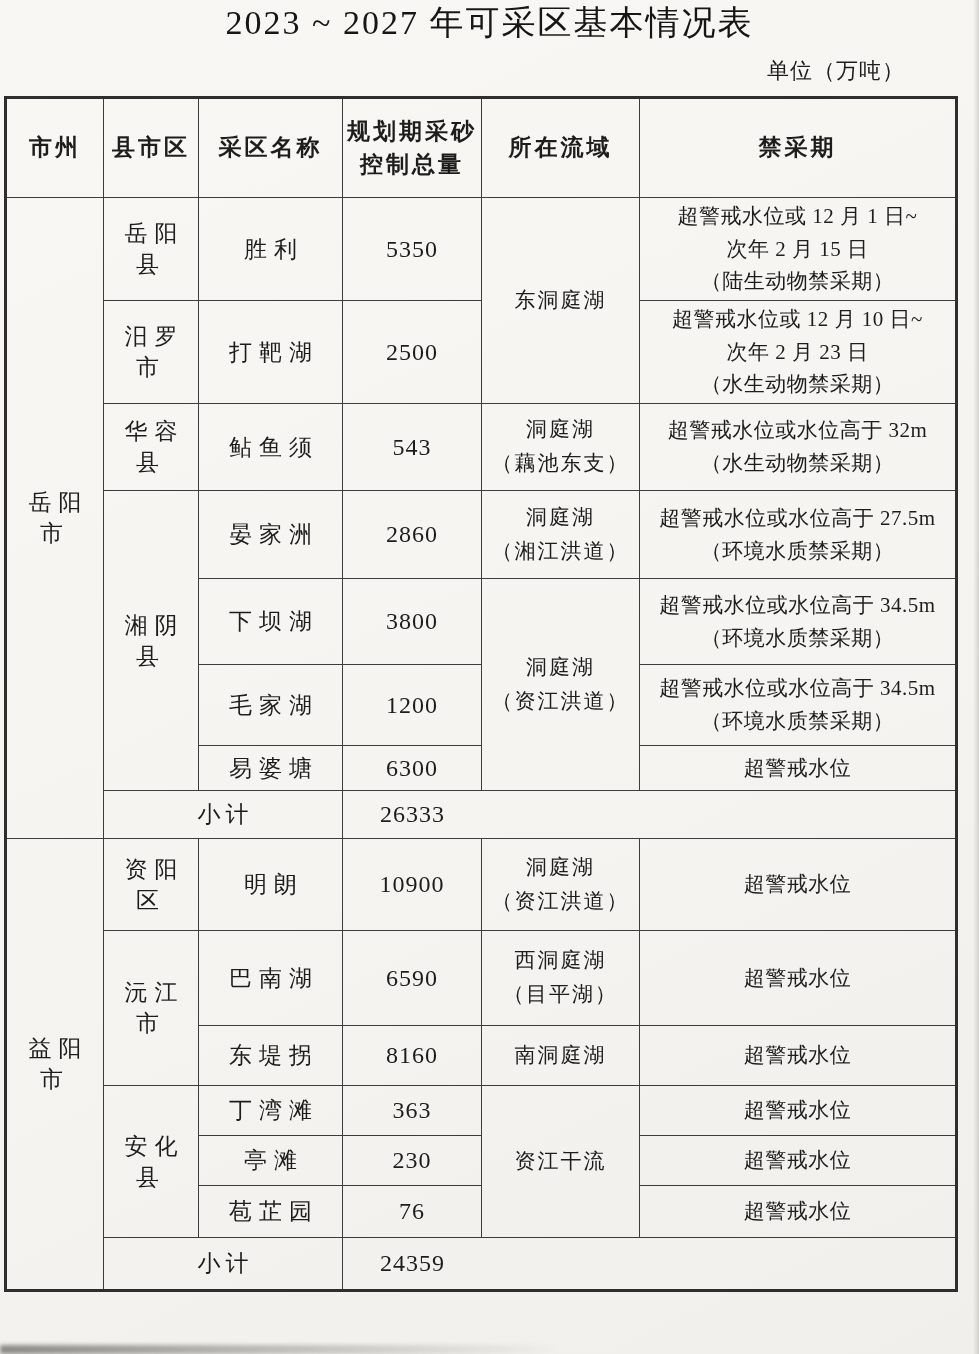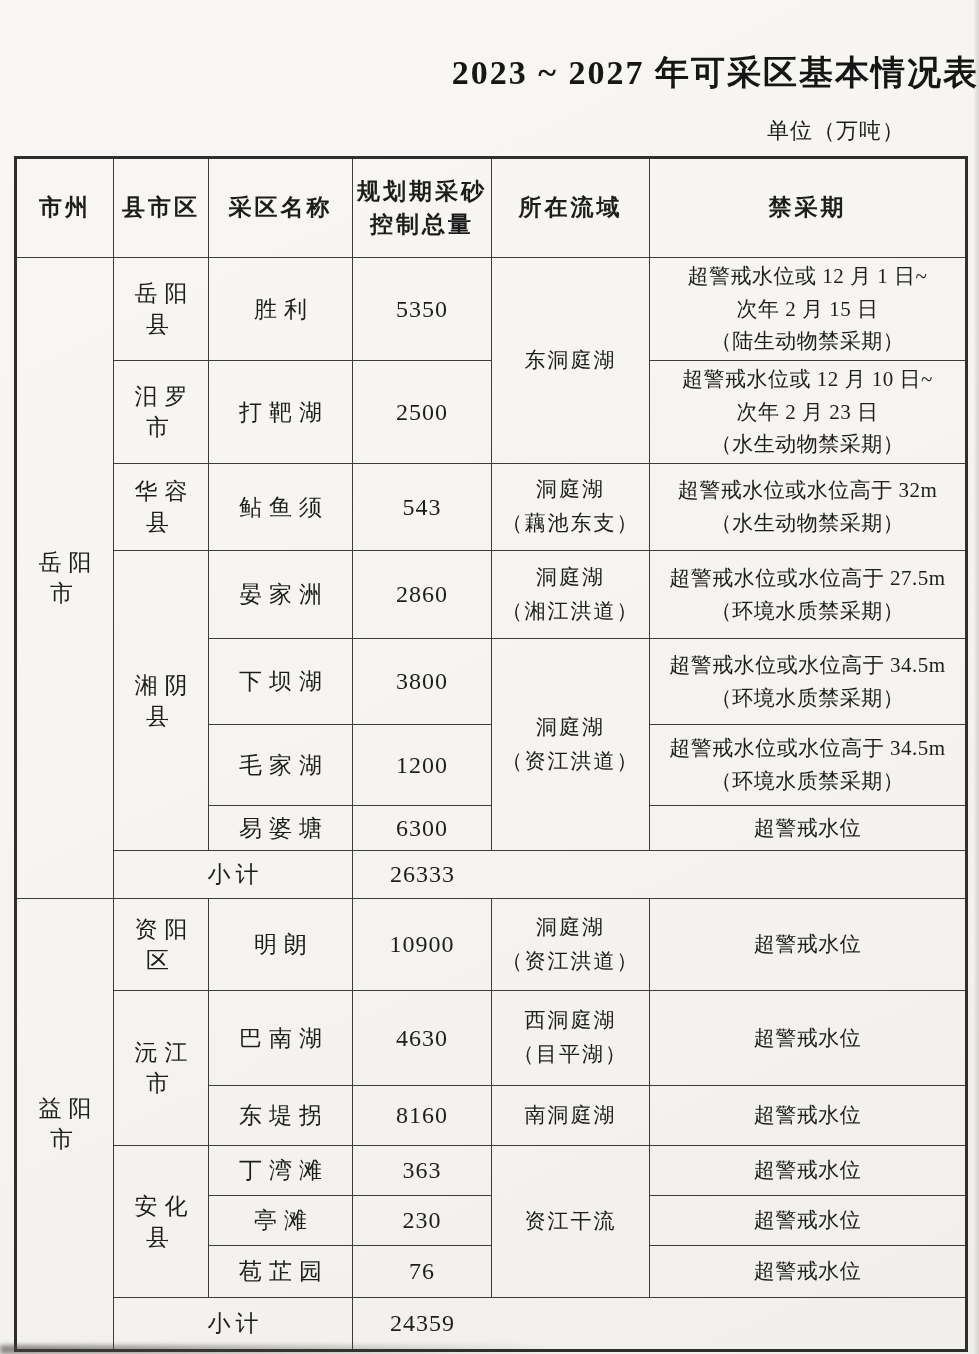--- a/index.html
+++ b/index.html
@@ -10,38 +10,37 @@
   }
   .page {
     position: relative;
     width: 979px;
     height: 1354px;
     overflow: hidden;
     background: linear-gradient(155deg, #f8f7f4 0%, #f5f4f1 55%, #f0efeb 100%);
     color: #1d1d1d;
   }
   .title {
-    padding-top: 50px;
-    text-align: right;
+    text-align: center;
     font-size: 34px;
-    font-weight: bold;
+    font-weight: normal;
     letter-spacing: 2px;
     color: #161616;
   }
   .unit-label {
-    margin-top: 20px;
+    margin-top: 10px;
     padding-right: 74px;
     text-align: right;
     font-size: 22px;
     letter-spacing: 1px;
   }
   table.main {
     border-collapse: collapse;
     table-layout: fixed;
-    margin: 10px 0 0 14px;
+    margin: 10px 0 0 4px;
     width: 951px;
     border: 3px solid #2e2e2e;
   }
   .main th, .main td {
     border: 1.7px solid #3c3c3c;
     text-align: center;
     vertical-align: middle;
     padding: 0;
     overflow: hidden;
   }
@@ -206,21 +205,21 @@
         <td class="name">资阳区</td>
         <td class="name">明朗</td>
         <td class="num">10900</td>
         <td class="basin">洞庭湖
 （资江洪道）</td>
         <td class="ban">超警戒水位</td>
       </tr>
       <tr style="height:95px">
         <td rowspan="2" class="name">沅江市</td>
         <td class="name">巴南湖</td>
-        <td class="num">4630</td>
+        <td class="num">6590</td>
         <td class="basin">西洞庭湖
 （目平湖）</td>
         <td class="ban">超警戒水位</td>
       </tr>
       <tr style="height:60px">
         <td class="name">东堤拐</td>
         <td class="num">8160</td>
         <td class="basin">南洞庭湖</td>
         <td class="ban">超警戒水位</td>
       </tr>

